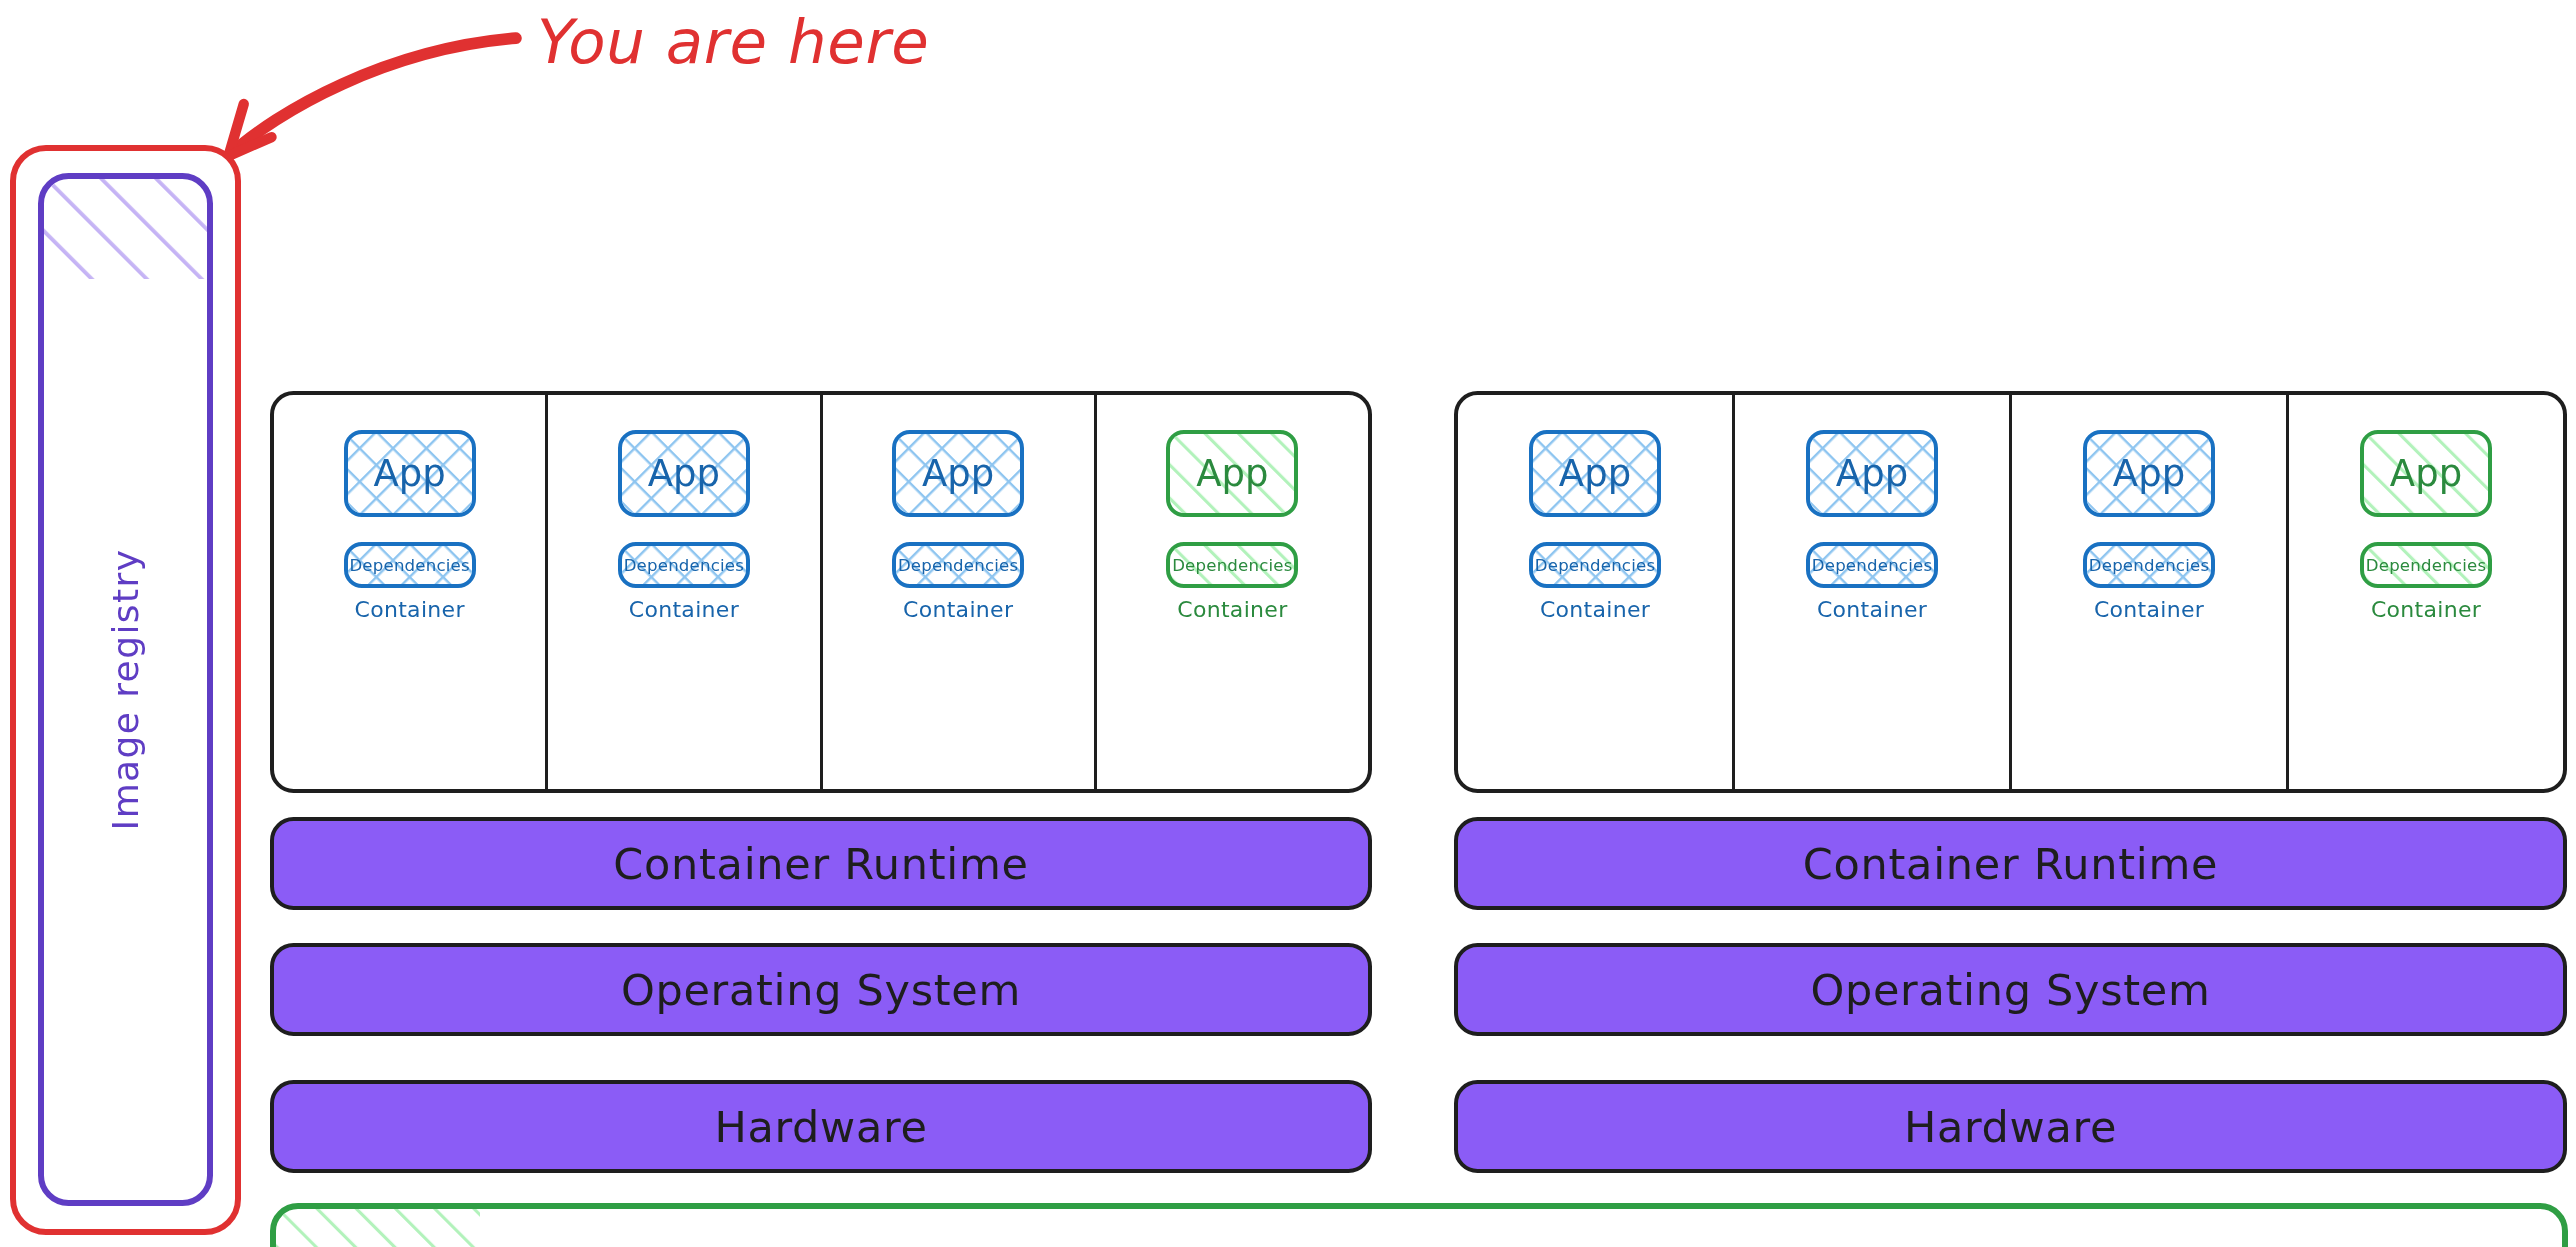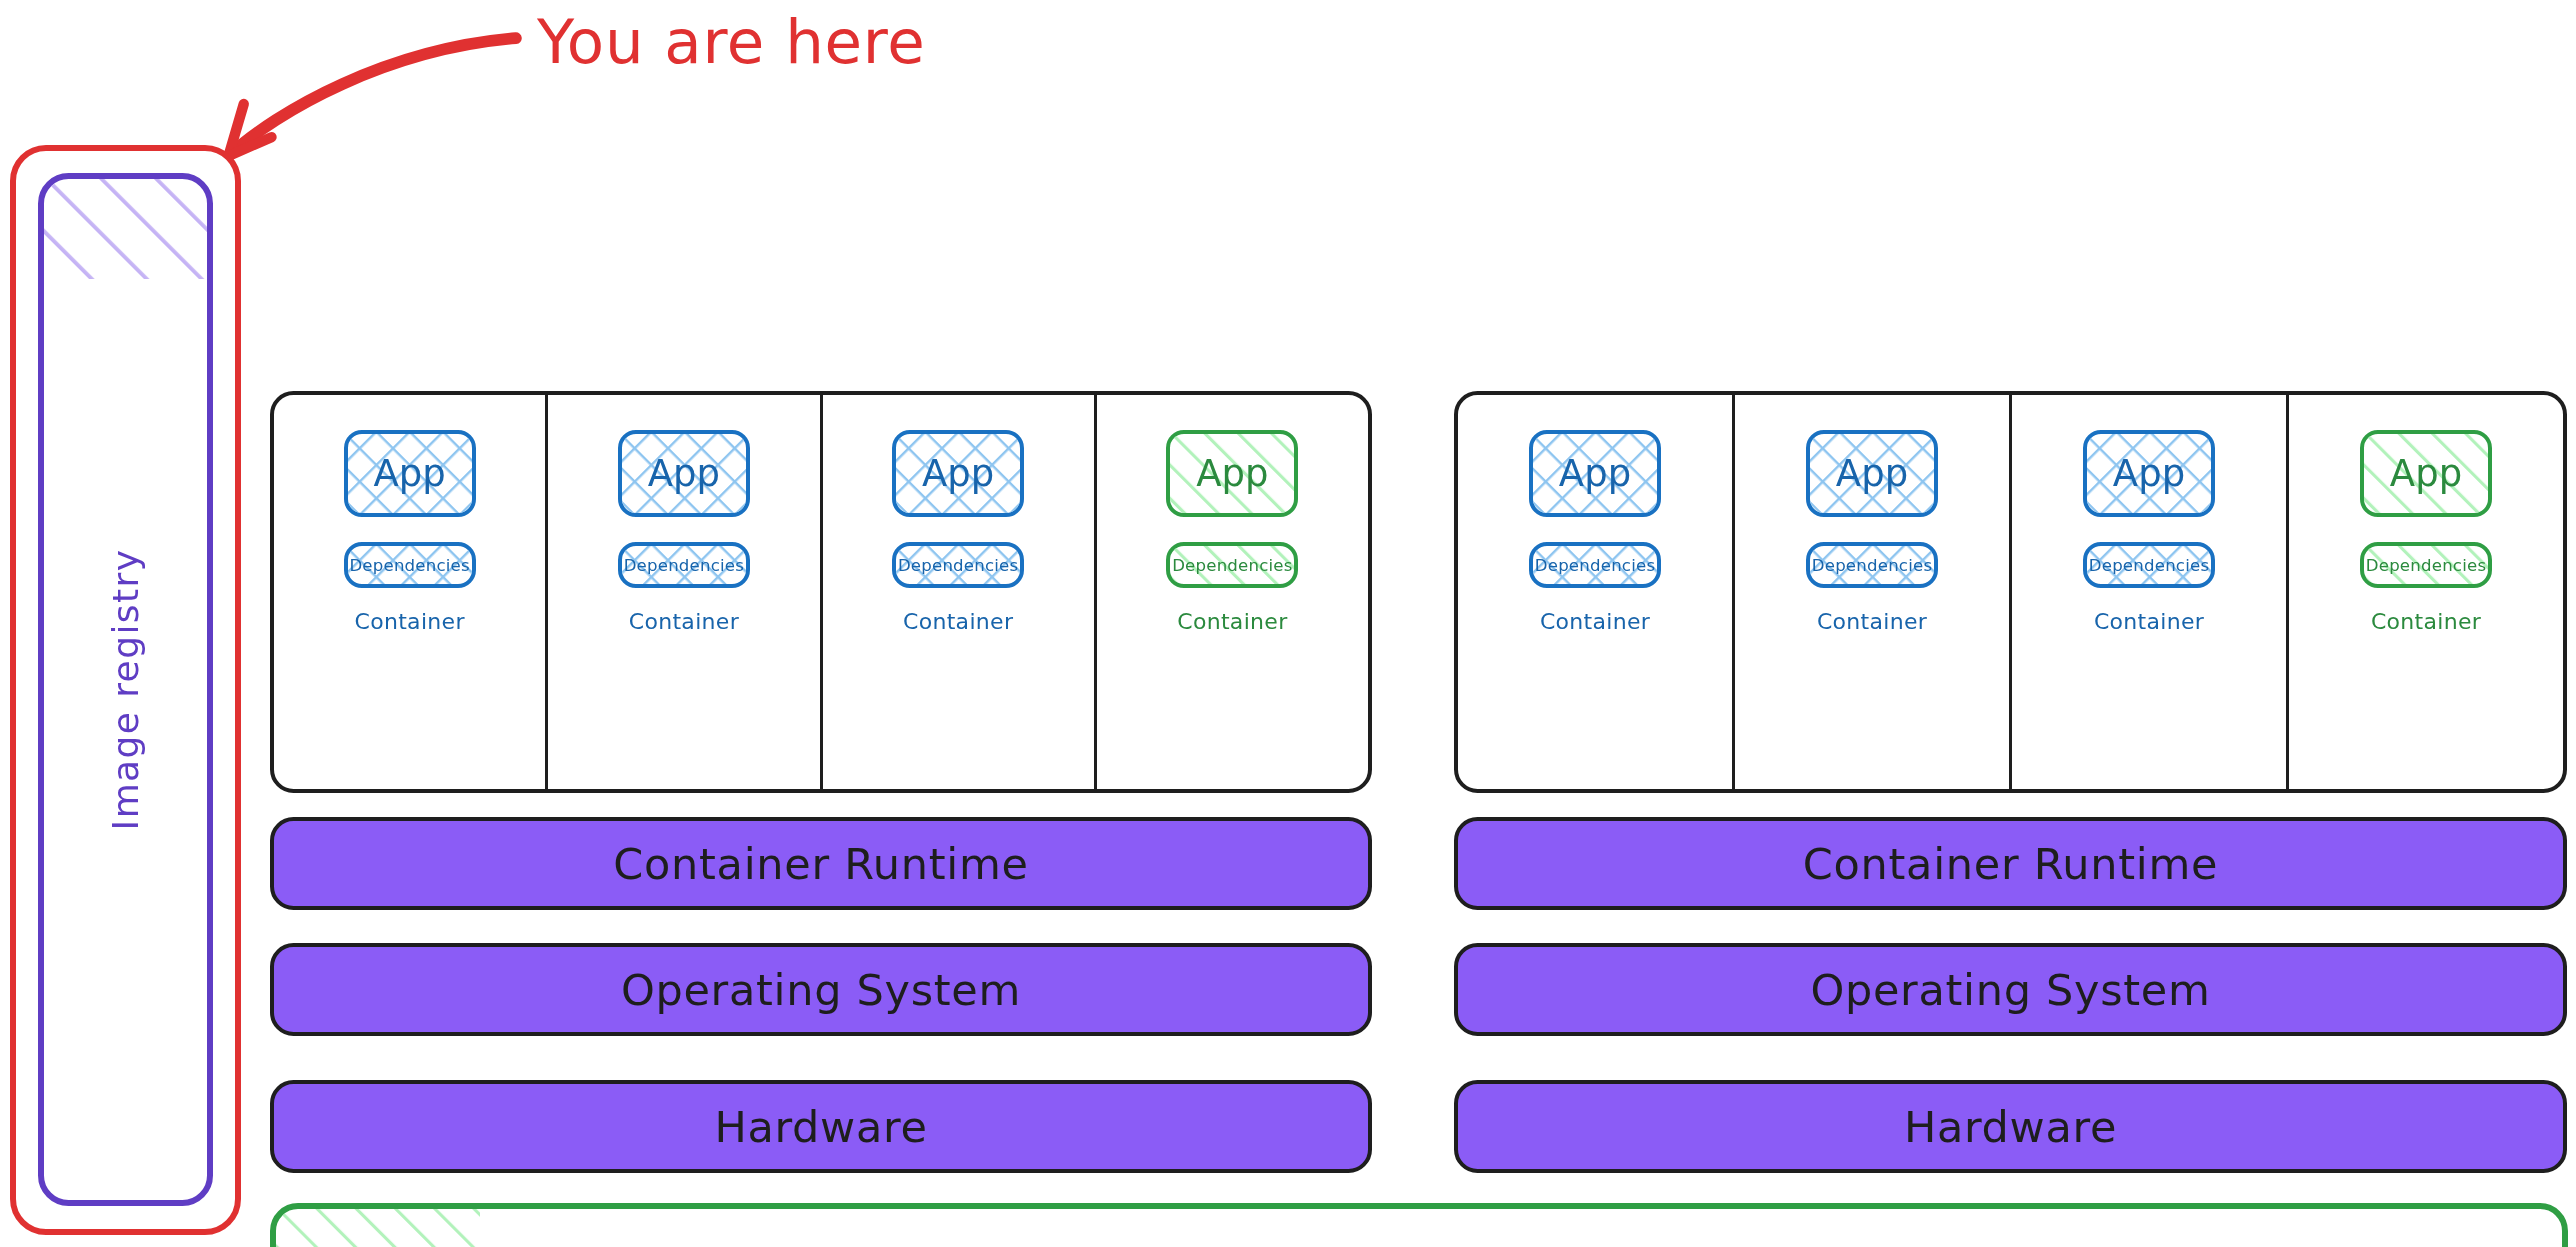--- a/index.html
+++ b/index.html
@@ -38,21 +38,21 @@
   
   .chip{
     box-sizing:border-box;border-radius:18px;background:#fff;
     display:flex;align-items:center;justify-content:center;
     position:relative;overflow:hidden;
   }
   .chip .ink{position:relative;z-index:2;}
   .hatchlayer{position:absolute;inset:-4.2px;z-index:1;}
 
   .chip-app{width:132px;height:87px;margin-bottom:25px;}
-  .chip-dep{width:132px;height:46px;margin-bottom:21px;}
+  .chip-dep{width:132px;height:46px;margin-bottom:9px;}
 
   .blue{border:4.8px solid #1971c2;}
   .green{border:4.8px solid #2f9e44;}
 
   .app-text{font-size:37px;}
   .dep-text{font-size:16.6px;letter-spacing:0.2px;}
   .cname{font-size:22px;letter-spacing:0.3px;}
   .t-blue{color:#1864ab;}
   .t-green{color:#2b8a3e;}
 
@@ -73,21 +73,21 @@
     display:flex;align-items:center;justify-content:center;
   }
   .reg-label{
     position:relative;z-index:2;
     transform:rotate(-90deg);white-space:nowrap;
     font-size:36px;color:#5f3dc4;letter-spacing:1.4px;
   }
 
   
   .annot{
-    font-size:61px;color:#e03131;white-space:nowrap;letter-spacing:0.7px;
+    font-size:61px;color:#e03131;white-space:nowrap;letter-spacing:0.7px;font-style:italic;
   }
   svg.arrow{position:absolute;overflow:visible;pointer-events:none;}
 </style>
 </head>
 <body>
 
 <div id="stage">
 
   <div class="abs annot" style="left:537px;top:5.5px;">You are here</div>
 

